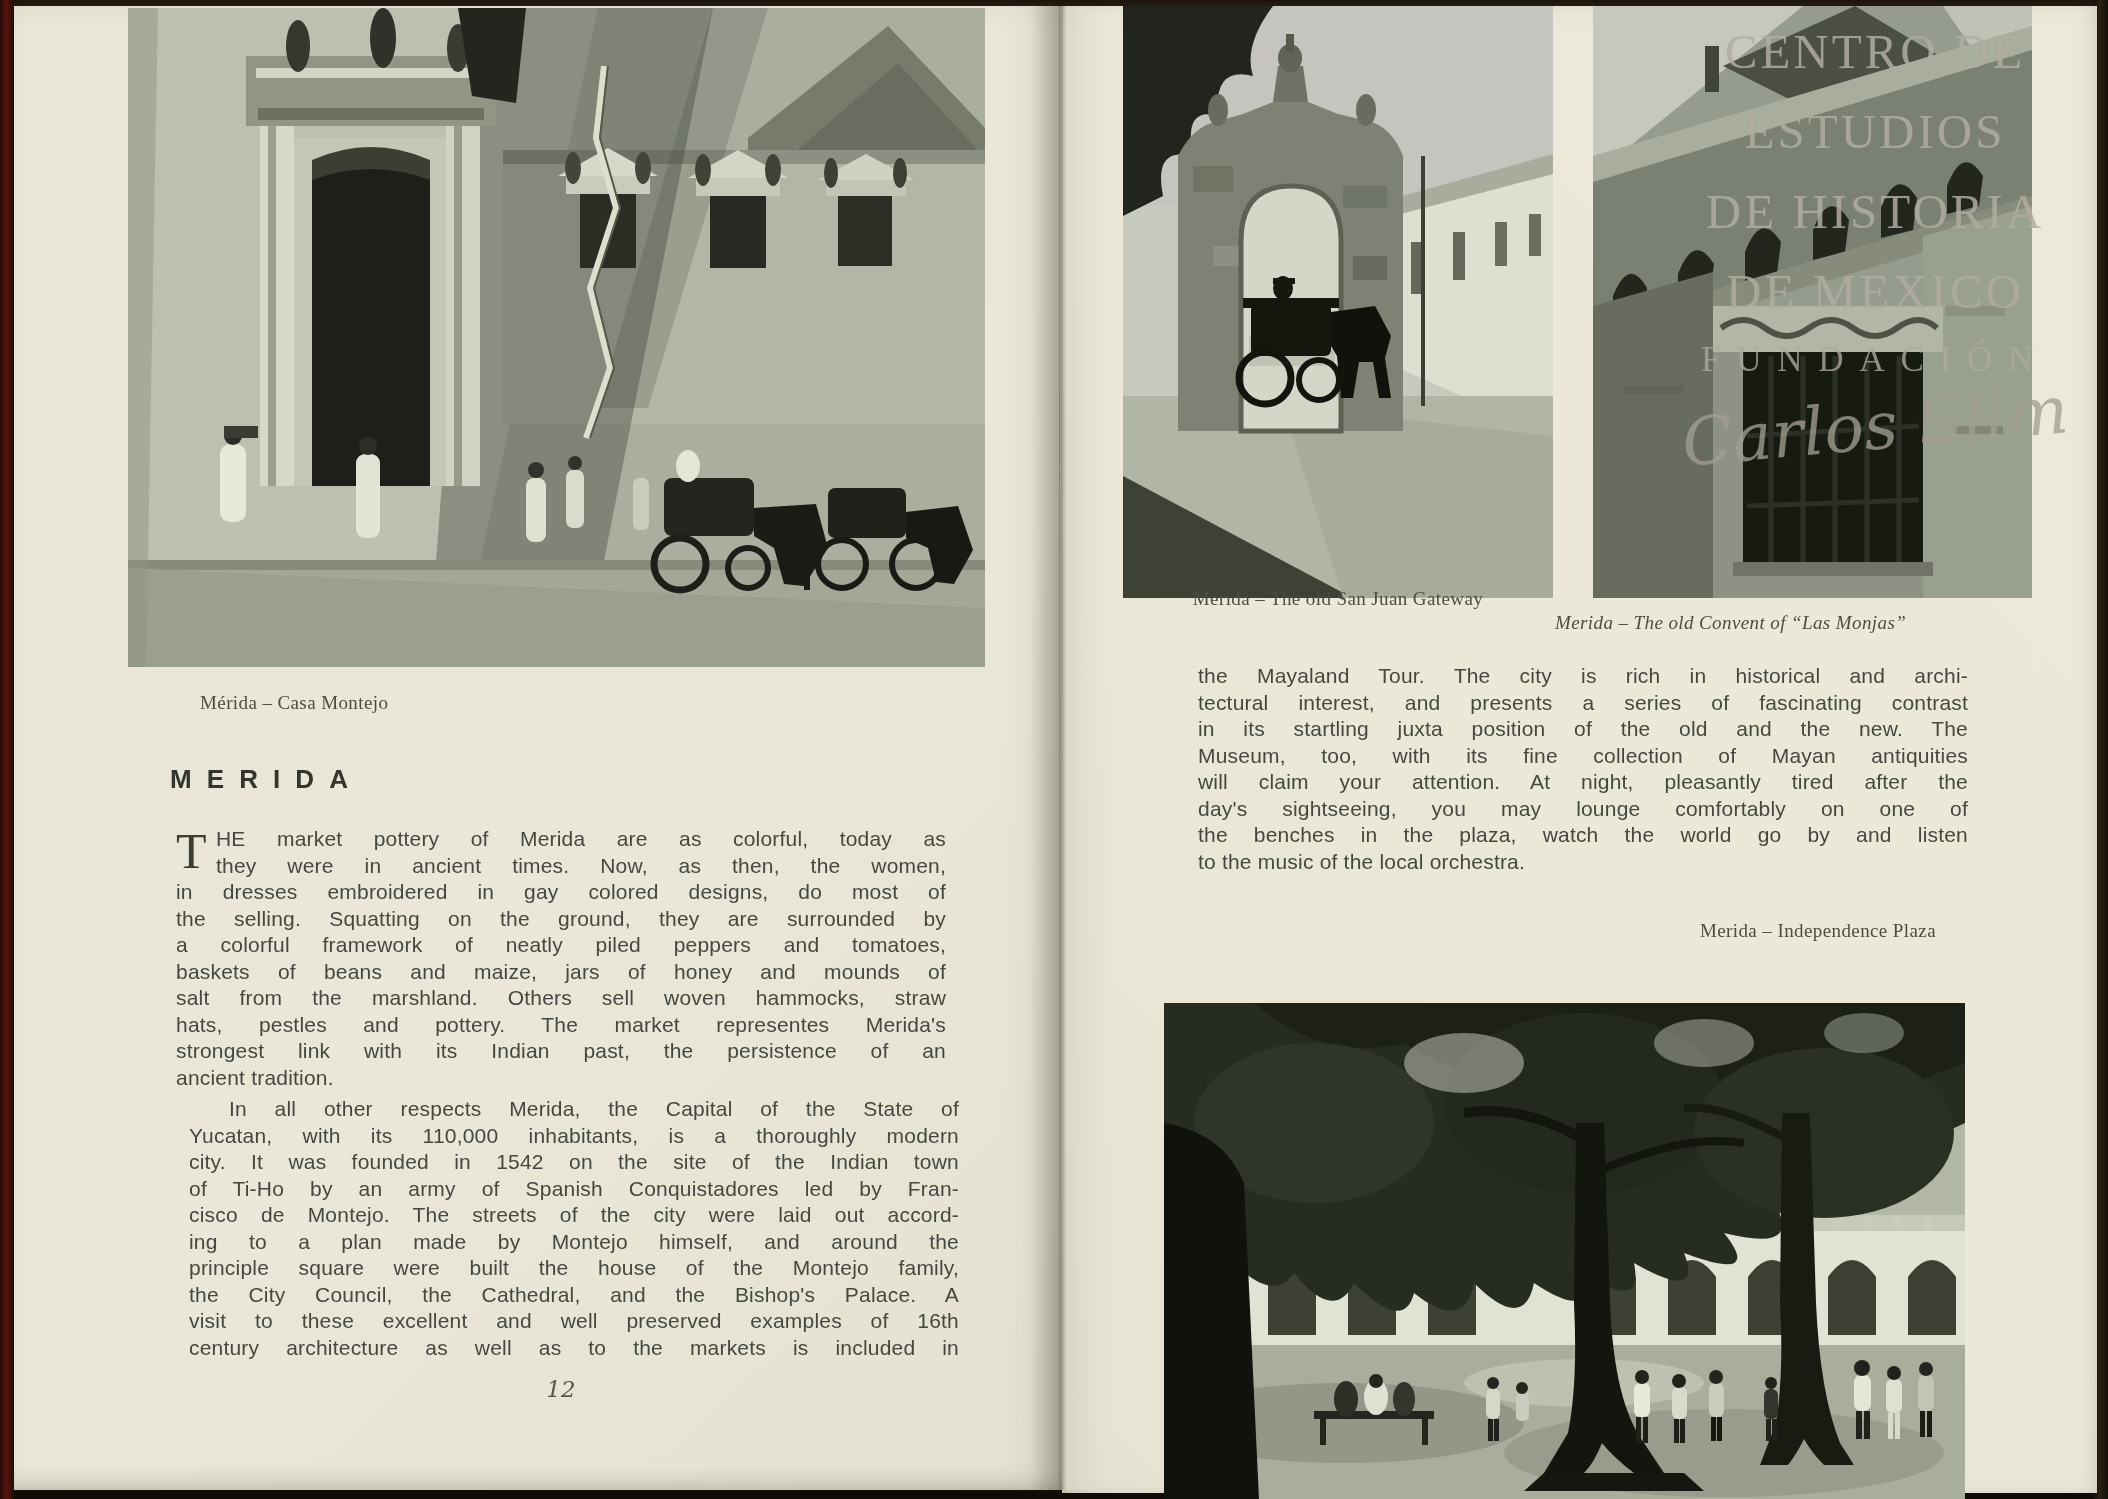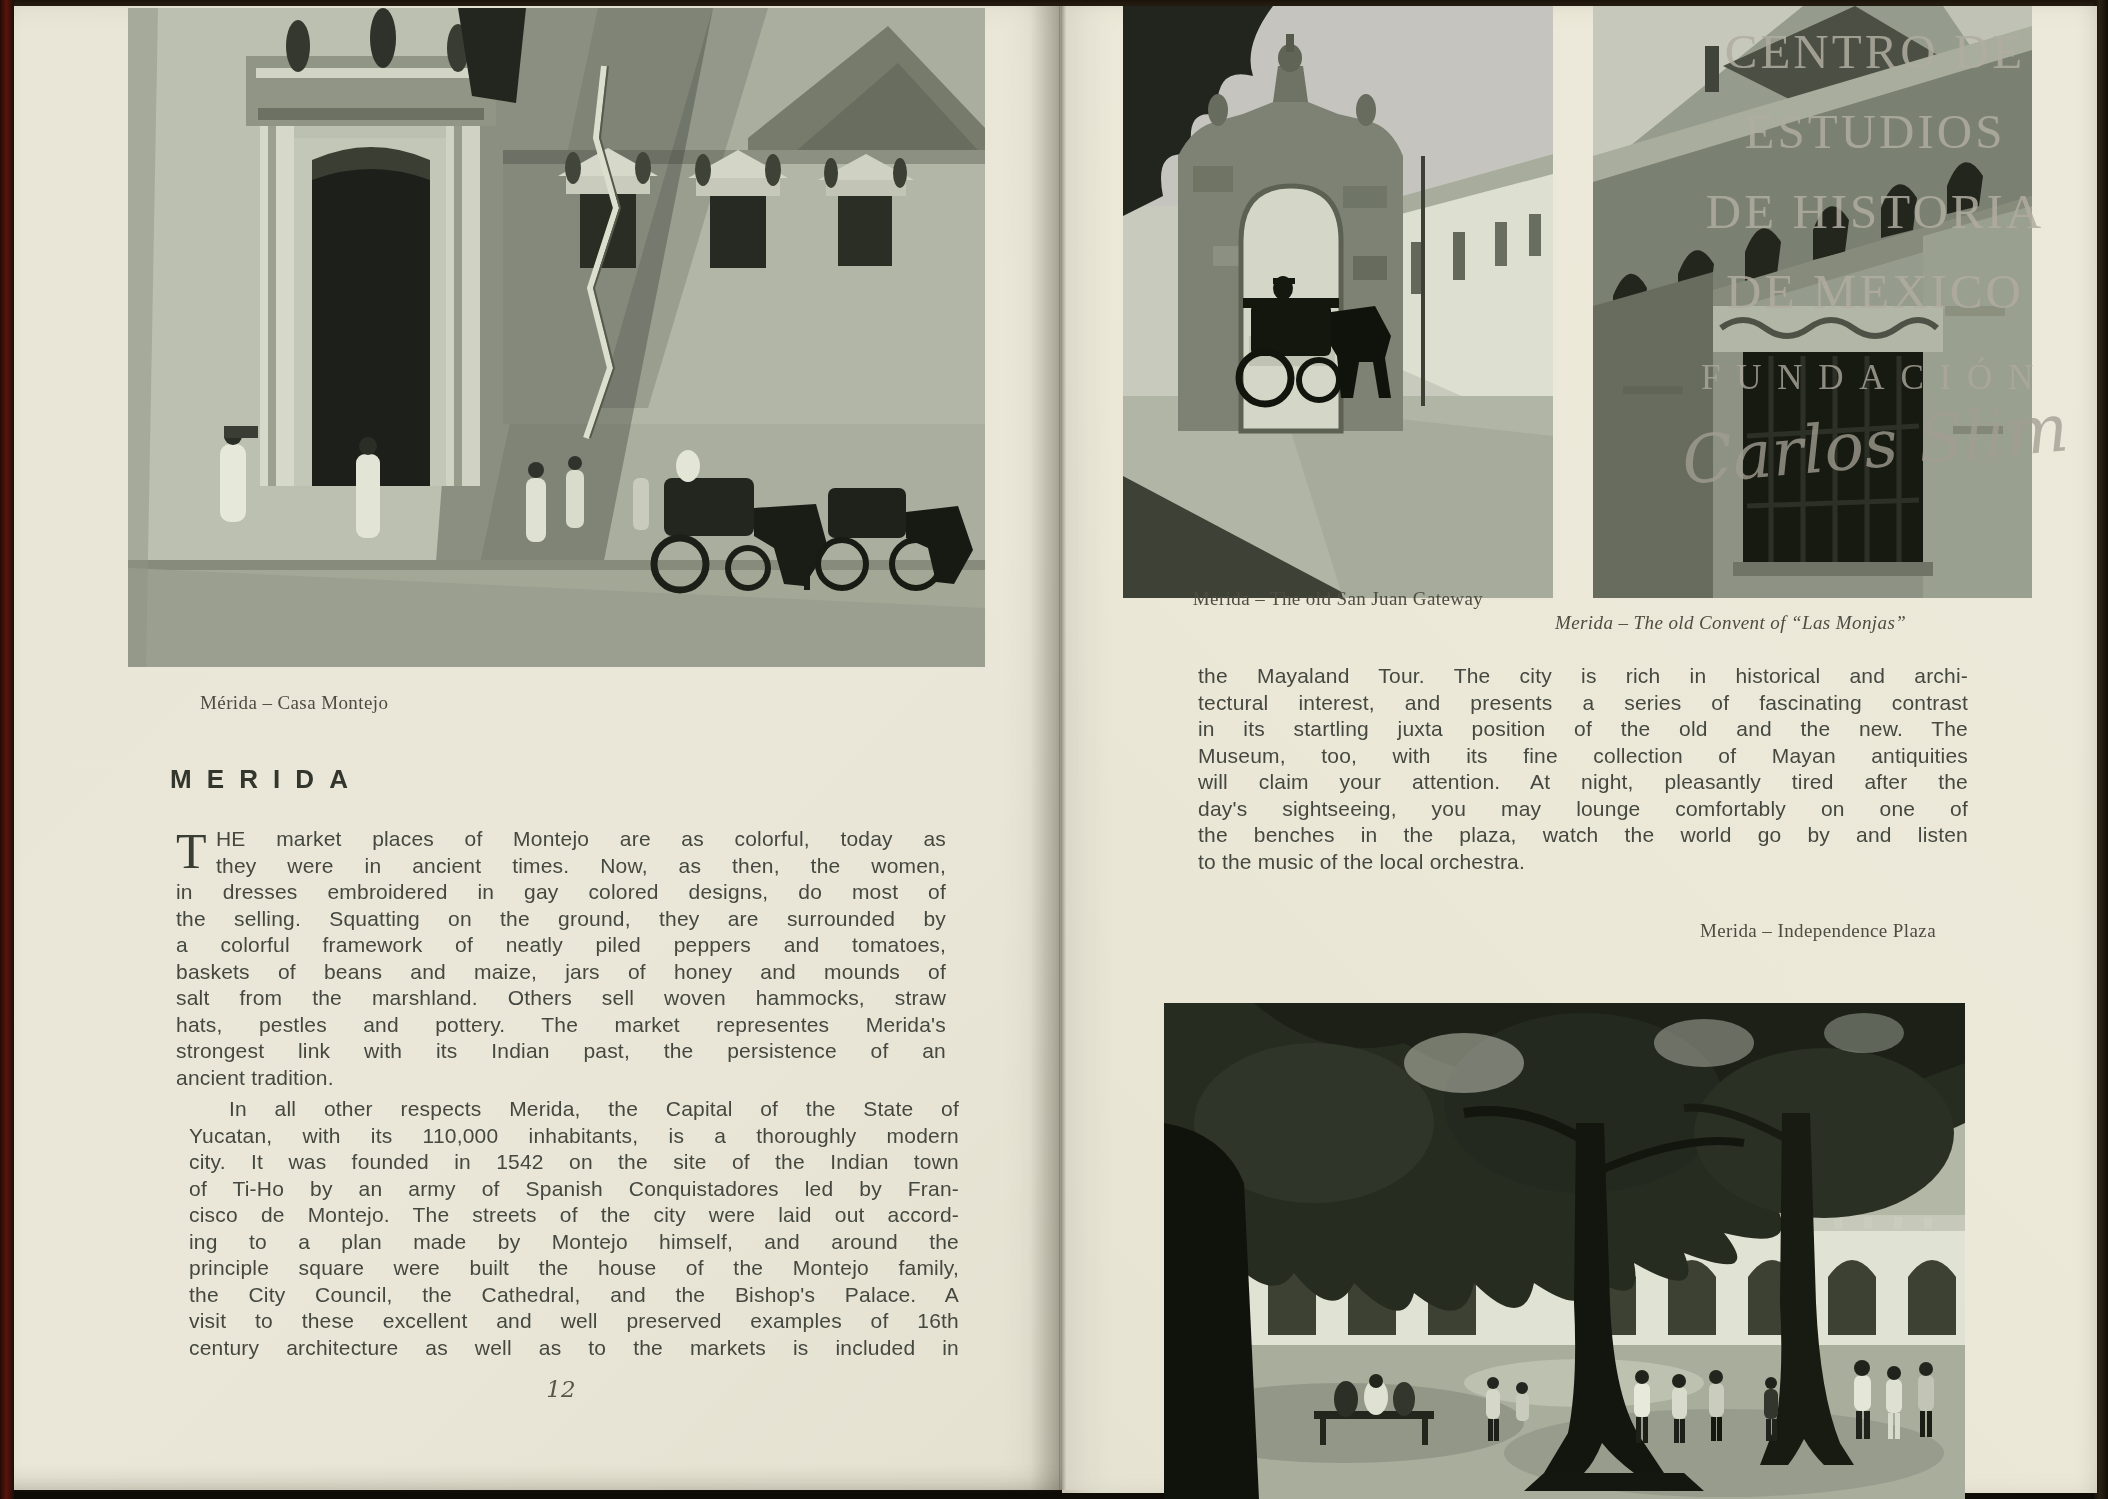--- a/index.html
+++ b/index.html
@@ -45,21 +45,21 @@
     color:#3a3d34;text-align:left;}
 
   .pagenum{position:absolute;left:176px;top:1376px;width:770px;text-align:center;
     font-family:"DejaVu Serif",serif;font-style:italic;font-size:23px;color:#565749;}
 
   
   .watermark{position:absolute;left:1668px;top:12px;width:414px;text-align:center;
     font-family:"Liberation Serif","DejaVu Serif",serif;color:rgba(176,172,160,.85);
     pointer-events:none;z-index:30;}
   .wm-line{font-size:49px;line-height:80px;letter-spacing:3px;}
-  .wm-foundation{margin-top:26px;font-size:35px;letter-spacing:.45em;color:rgba(172,168,156,.8);}
+  .wm-foundation{margin-top:8px;font-size:35px;letter-spacing:.45em;color:rgba(172,168,156,.8);}
   .wm-signature{margin-top:8px;font-family:"DejaVu Serif",serif;font-style:italic;
     font-size:66px;color:rgba(162,158,146,.78);transform:rotate(-5deg);}
 </style>
 </head>
 <body>
 
 <div id="stage">
 
   <div class="spine-left"></div>
   <div class="edge-right"></div>
@@ -165,21 +165,21 @@
       <rect x="0" y="0" width="857" height="659" fill="url(#) " opacity="0"></rect>
       <polygon points="0,0 30,0 18,659 0,659" fill="#8f9484" opacity=".5"></polygon>
     </svg>
   </div>
   <div class="caption" style="left:200px;top:692px;">Mérida – Casa Montejo</div>
 
   <div class="heading">MERIDA</div>
 
   <div class="bodytext" style="left:176px;top:826px;width:770px;">
     <div class="dropcap">T</div>
-    <div class="ln">HE market places of Montejo are as colorful, today as</div>
+    <div class="ln">HE market pottery of Merida are as colorful, today as</div>
     <div class="ln">they were in ancient times. Now, as then, the women,</div>
     <div class="ln">in dresses embroidered in gay colored designs, do most of</div>
     <div class="ln">the selling. Squatting on the ground, they are surrounded by</div>
     <div class="ln">a colorful framework of neatly piled peppers and tomatoes,</div>
     <div class="ln">baskets of beans and maize, jars of honey and mounds of</div>
     <div class="ln">salt from the marshland. Others sell woven hammocks, straw</div>
     <div class="ln">hats, pestles and pottery. The market representes Merida's</div>
     <div class="ln">strongest link with its Indian past, the persistence of an</div>
     <div class="ln end">ancient tradition.</div>
   </div>

